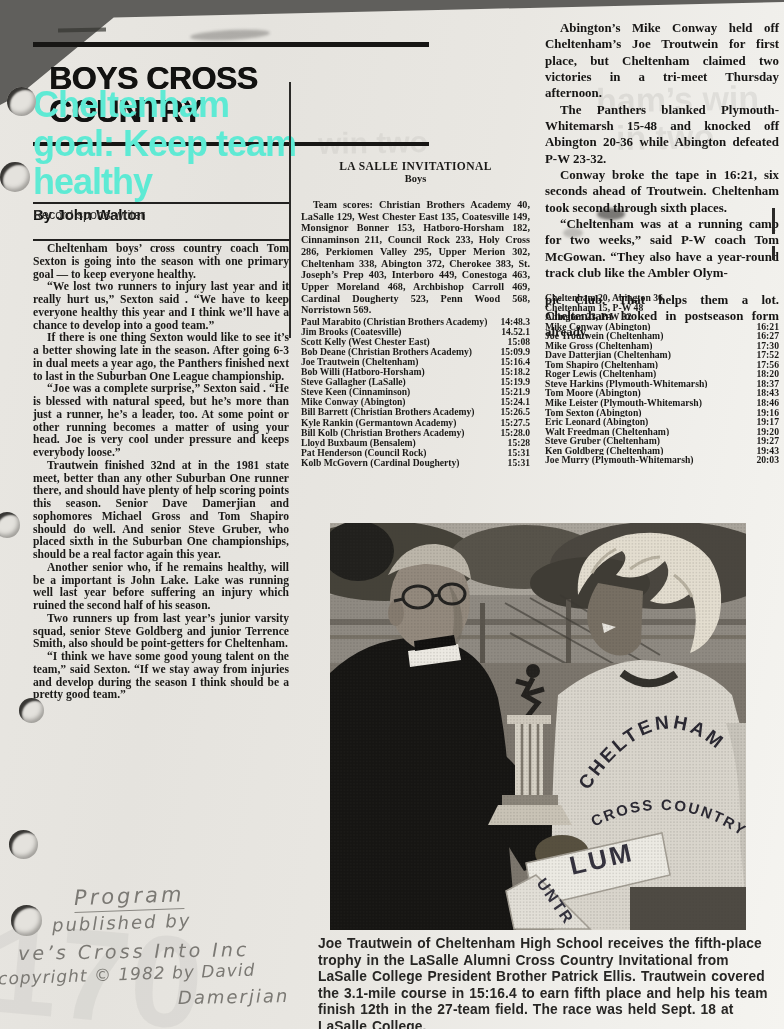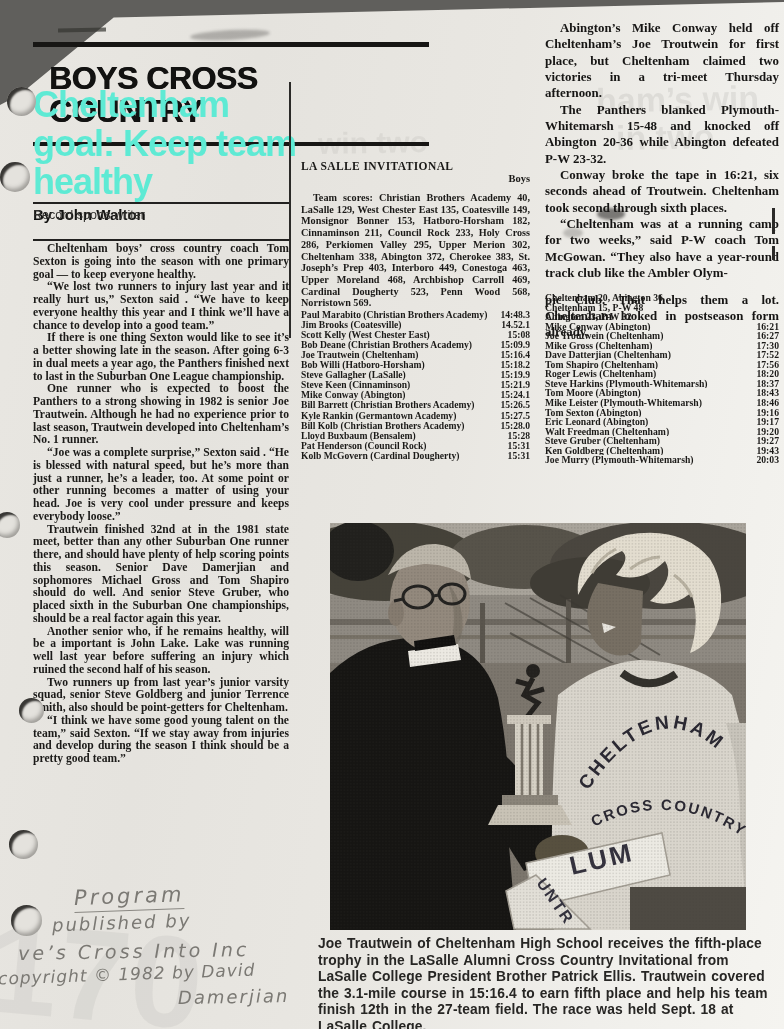--- a/index.html
+++ b/index.html
@@ -16,23 +16,23 @@
   .mast .rule.bottom{height:4px;margin-top:1px;}
   .headline{left:33px;top:86px;width:264px;font:700 36px/38.5px "Liberation Sans",sans-serif;letter-spacing:-1px;color:#5eead4;}
   .thinrule{position:absolute;background:#222120;}
   .byline{left:33px;top:206px;font:700 15px "Liberation Sans",sans-serif;color:#141413;}
   .byrole{left:33px;top:208px;font:400 12.5px "Liberation Sans",sans-serif;color:#33322f;}
   
   .col1{left:33px;top:243px;width:256px;font:700 11.6px/12.75px "Liberation Serif",serif;color:#1b1a18;text-align:justify;}
   .col1 p{margin:0;text-indent:14px;}
   
   .midcol{left:301px;top:160px;width:229px;color:#1b1a18;}
-  .box-title{font:700 11.5px/13px "Liberation Serif",serif;letter-spacing:.4px;}
-  .box-sub{text-align:right;font:700 10.5px/12px "Liberation Serif",serif;}
-  .teamscores{margin-top:7px;font:700 10.2px/11.7px "Liberation Serif",serif;text-align:justify;text-indent:12px;}
+  .box-title{text-align:center;font:700 11.5px/13px "Liberation Serif",serif;letter-spacing:.4px;}
+  .box-sub{text-align:center;font:700 10.5px/12px "Liberation Serif",serif;}
+  .teamscores{margin-top:14px;font:700 10.2px/11.7px "Liberation Serif",serif;text-align:justify;text-indent:12px;}
   .reslist{margin-top:1px;}
   .res-row{display:flex;justify-content:space-between;font:700 9.6px/10.05px "Liberation Serif",serif;white-space:nowrap;}
   .res-entry{overflow:hidden;}
   .res-time{margin-left:4px;}
   
   .rightcol{left:545px;top:20px;width:234px;font:700 12.9px/16.35px "Liberation Serif",serif;color:#161514;text-align:justify;}
   .rightcol p{margin:0;text-indent:15px;}
   .rightcol p:nth-of-type(5){text-indent:0;margin-top:10px;}
   .rightres{left:545px;top:293px;width:234px;color:#1b1a18;}
   .rightres .res-row{font:700 9.7px/9.55px "Liberation Serif",serif;}
@@ -73,21 +73,20 @@
   <div class="thinrule" style="left:33px;top:202px;width:256px;height:2px;z-index:2;"></div>
   <div class="layer byline">By John Walton</div>
   <div class="layer byrole">Record sports writer</div>
   <div class="thinrule" style="left:33px;top:239px;width:256px;height:1.5px;z-index:2;"></div>
 
   <div class="layer col1">
 
   <p>Cheltenham boys’ cross country coach Tom Sexton is going into the season with one primary goal — to keep everyone healthy.</p>
       <p>“We lost two runners to injury last year and it really hurt us,” Sexton said . “We have to keep everyone healthy this year and I think we’ll have a chance to develop into a good team.”</p>
       <p>If there is one thing Sexton would like to see it’s a better showing late in the season. After going 6-3 in dual meets a year ago, the Panthers finished next to last in the Suburban One League championship.</p>
-      <p>One runner who is expected to boost the Panthers to a strong showing in 1982 is senior Joe Trautwein. Although he had no experience prior to last season, Trautwein developed into Cheltenham’s No. 1 runner.</p>
       <p>“Joe was a complete surprise,” Sexton said . “He is blessed with natural speed, but he’s more than just a runner, he’s a leader, too. At some point or other running becomes a matter of using your head. Joe is very cool under pressure and keeps everybody loose.”</p>
       <p>Trautwein finished 32nd at in the 1981 state meet, better than any other Suburban One runner there, and should have plenty of help scoring points this season. Senior Dave Damerjian and sophomores Michael Gross and Tom Shapiro should do well. And senior Steve Gruber, who placed sixth in the Suburban One championships, should be a real factor again this year.</p>
       <p>Another senior who, if he remains healthy, will be a important is John Lake. Lake was running well last year before suffering an injury which ruined the second half of his season.</p>
       <p>Two runners up from last year’s junior varsity squad, senior Steve Goldberg and junior Terrence Smith, also should be point-getters for Cheltenham.</p>
       <p>“I think we have some good young talent on the team,” said Sexton. “If we stay away from injuries and develop during the season I think should be a pretty good team.”</p>
     </div>
 
   <div class="vrule" style="left:289px;top:82px;width:2px;height:256px;"></div>
 
   <div class="layer midcol">

